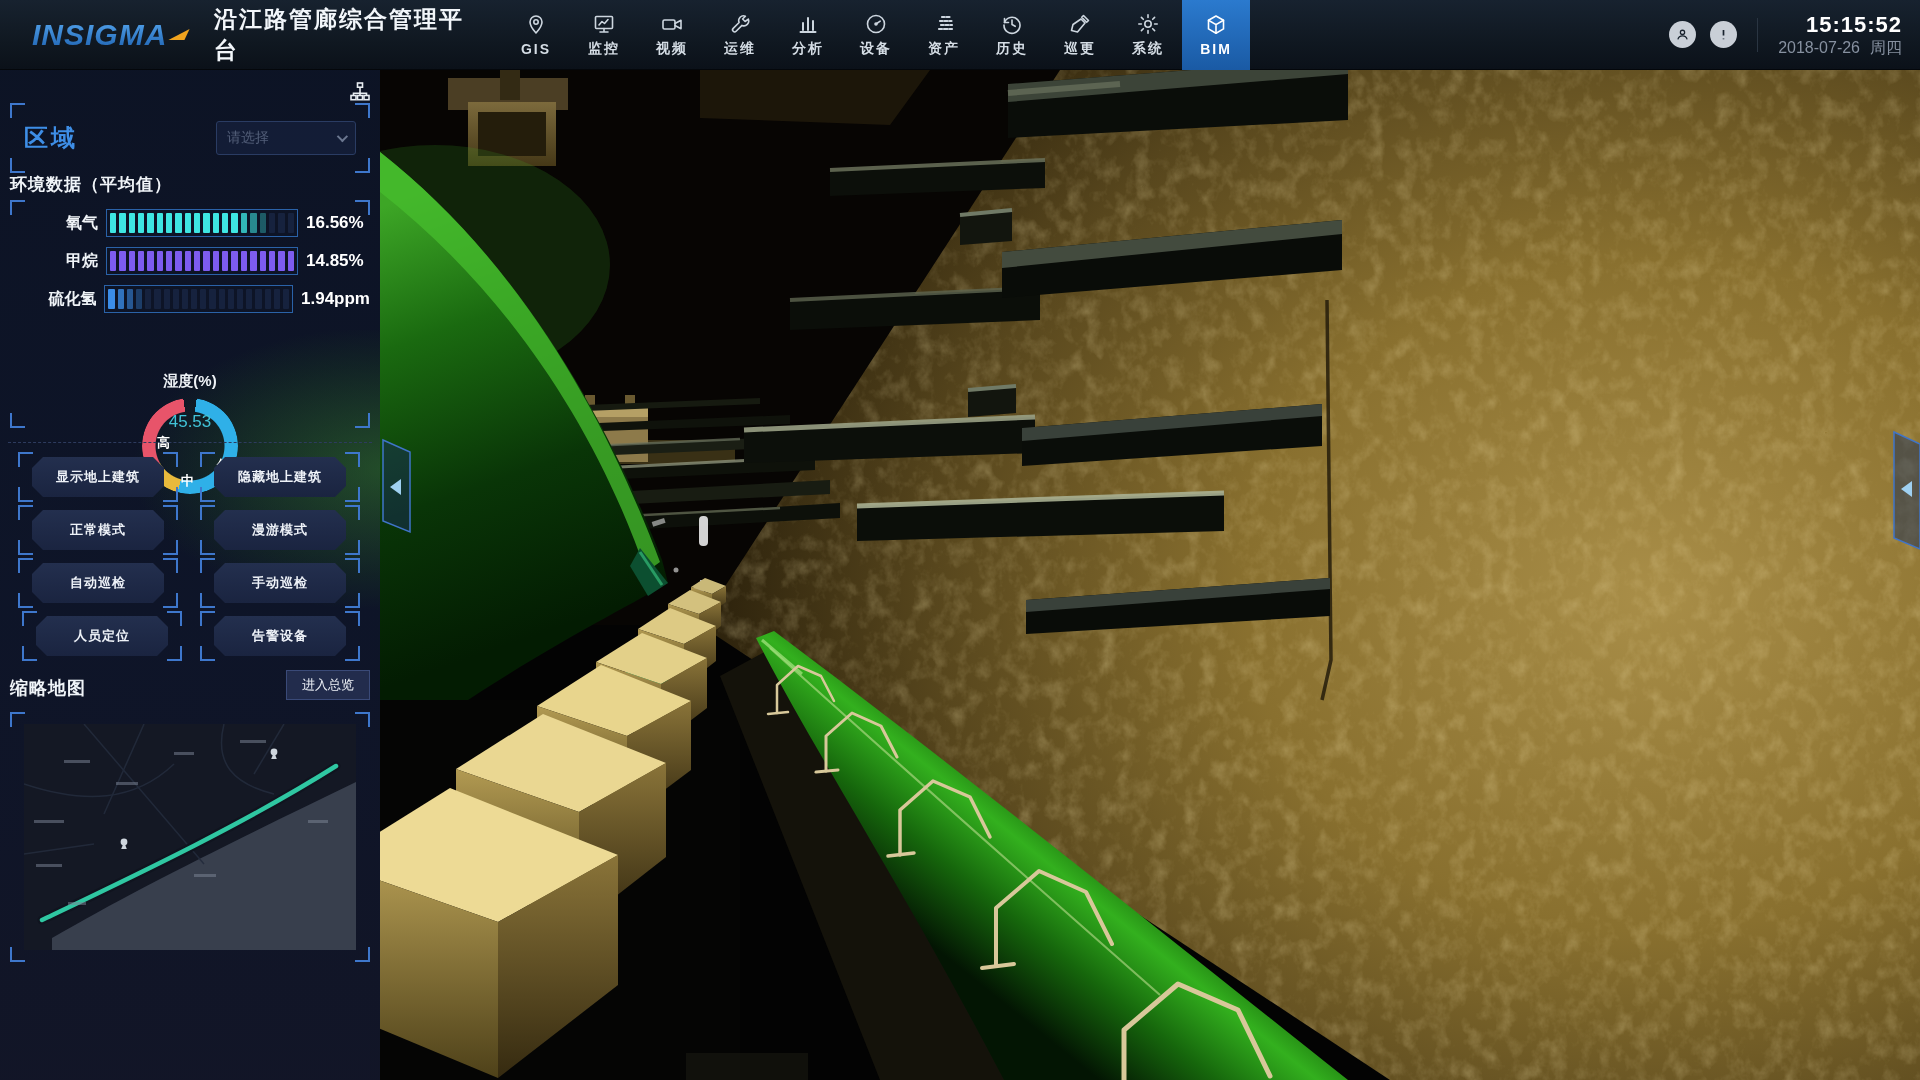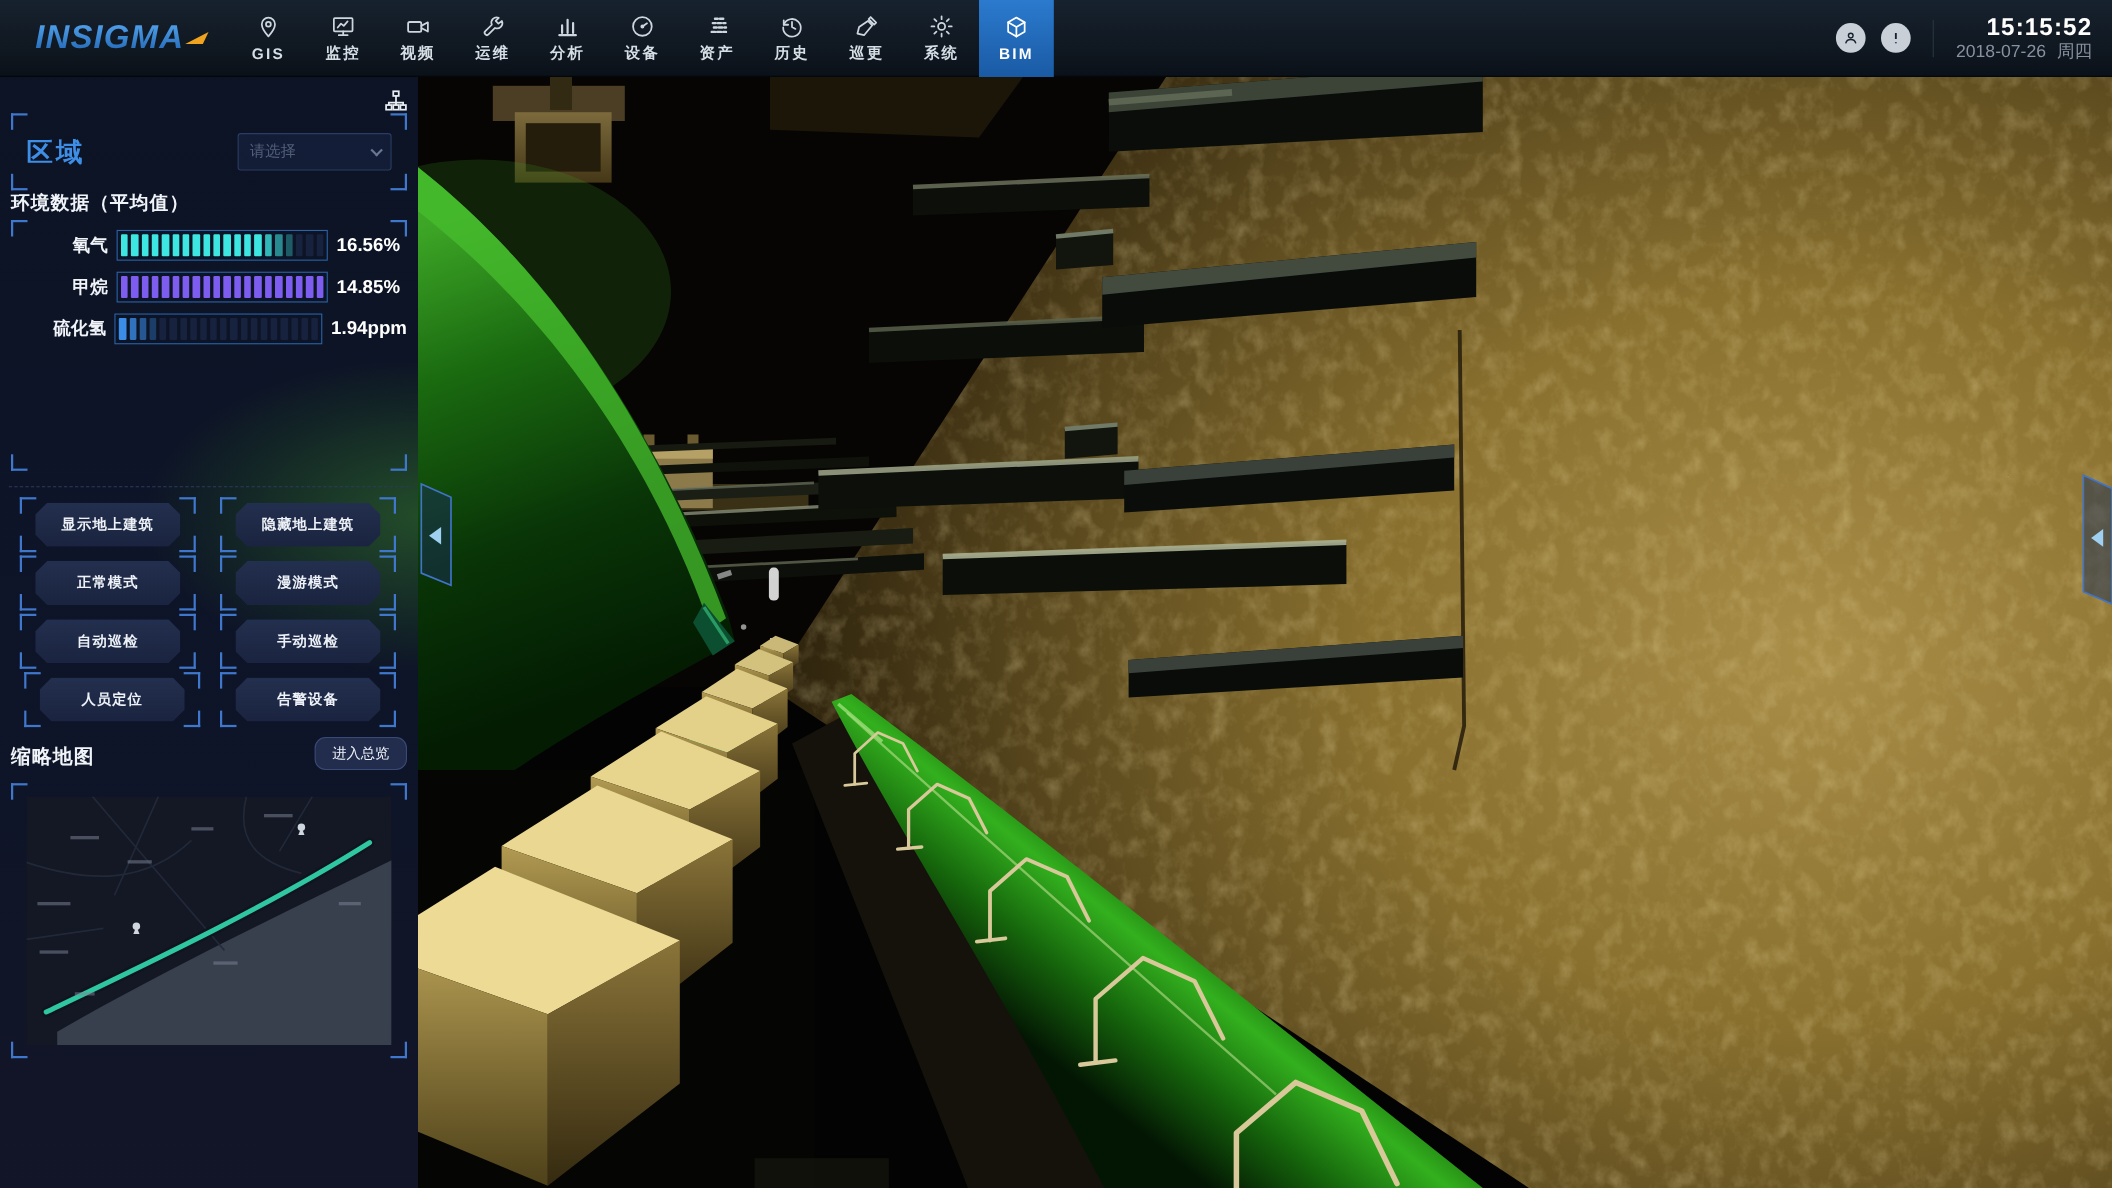--- a/index.html
+++ b/index.html
@@ -90,21 +90,21 @@
 
   .btn-grid { position:absolute; left:10px; top:382px; width:360px; }
   .panel-btn-wrap { position:absolute; width:160px; height:50px; }
   .panel-btn { position:absolute; left:14px; top:5px; width:132px; height:40px; display:flex; align-items:center; justify-content:center;
     background:linear-gradient(180deg,#232f4e,#1a2440); cursor:pointer;
     clip-path:polygon(11px 0,calc(100% - 11px) 0,100% 11px,100% calc(100% - 11px),calc(100% - 11px) 100%,11px 100%,0 calc(100% - 11px),0 11px); }
   .panel-btn span { font-size:13px; font-weight:700; color:#eef2f8; letter-spacing:1px; white-space:nowrap; }
 
   .map-head { position:absolute; left:10px; top:600px; width:360px; display:flex; align-items:flex-end; }
   .map-title { font-size:18px; font-weight:700; color:#f0f4f8; letter-spacing:1px; }
-  .overview-btn { margin-left:auto; width:84px; height:30px; background:#222c4c; border:1px solid #3a4a78; border-radius:10px;
+  .overview-btn { margin-left:auto; width:84px; height:30px; background:#222c4c; border:1px solid #3a4a78; border-radius:0;
     display:flex; align-items:center; justify-content:center; font-size:13px; color:#eef2f8; cursor:pointer; }
   .map-frame { position:absolute; left:10px; top:642px; width:360px; height:250px; }
   .map-frame svg { position:absolute; left:14px; top:12px; }
 
   
   #scene { position:absolute; left:380px; top:70px; width:1540px; height:1010px; z-index:10; }
 </style>
 </head>
 <body>
 
@@ -304,20 +304,21 @@
       <path d="M1894,432 L1920,444 L1920,549 L1894,538 Z" fill="rgba(26,46,88,0.5)" stroke="#3f74c8" stroke-width="1.5"></path>
       <polygon points="1901,489 1912,481 1912,497" fill="#9fd0f0"></polygon>
     </g>
   </svg>
 
   <header id="topbar">
     <div class="logo-wrap">
       <span class="logo-text">INSIGMA</span>
       <span class="logo-swoosh"></span>
     </div>
+    <div class="app-title">沿江路管廊综合管理平台</div>
 
     <nav>
       <div class="nav-item">
         <svg viewBox="0 0 24 24">
             <path d="M12 3a6 6 0 0 0-6 6c0 4.4 6 11 6 11s6-6.6 6-11a6 6 0 0 0-6-6z"></path>
             <circle cx="12" cy="9" r="2.2"></circle>
           </svg>
         <span>GIS</span>
       </div>
       <div class="nav-item">
@@ -508,20 +509,30 @@
               <span class="seg off"></span>
               <span class="seg off"></span>
               <span class="seg off"></span>
               <span class="seg off"></span>
             </div>
           <span class="env-value">1.94ppm</span>
         </div>
       </div>
 
       <div class="gauges">
+        <div class="gauge h">
+          <div class="gauge-title">湿度(%)</div>
+          <div class="ring hum">
+            <div class="needle" style="transform: rotate(172deg);"></div>
+          </div>
+          <div class="gauge-value">45.53</div>
+          <span class="g-lab l0">高</span>
+          <span class="g-lab l1">中</span>
+          <span class="g-lab l2">低</span>
+        </div>
       </div>
     </div>
 
     <div class="dash-divider"></div>
 
     <div class="btn-grid">
       <div class="panel-btn-wrap corners" style="left:8px;top:0">
           <div class="panel-btn">
             <span>显示地上建筑</span>
           </div>

